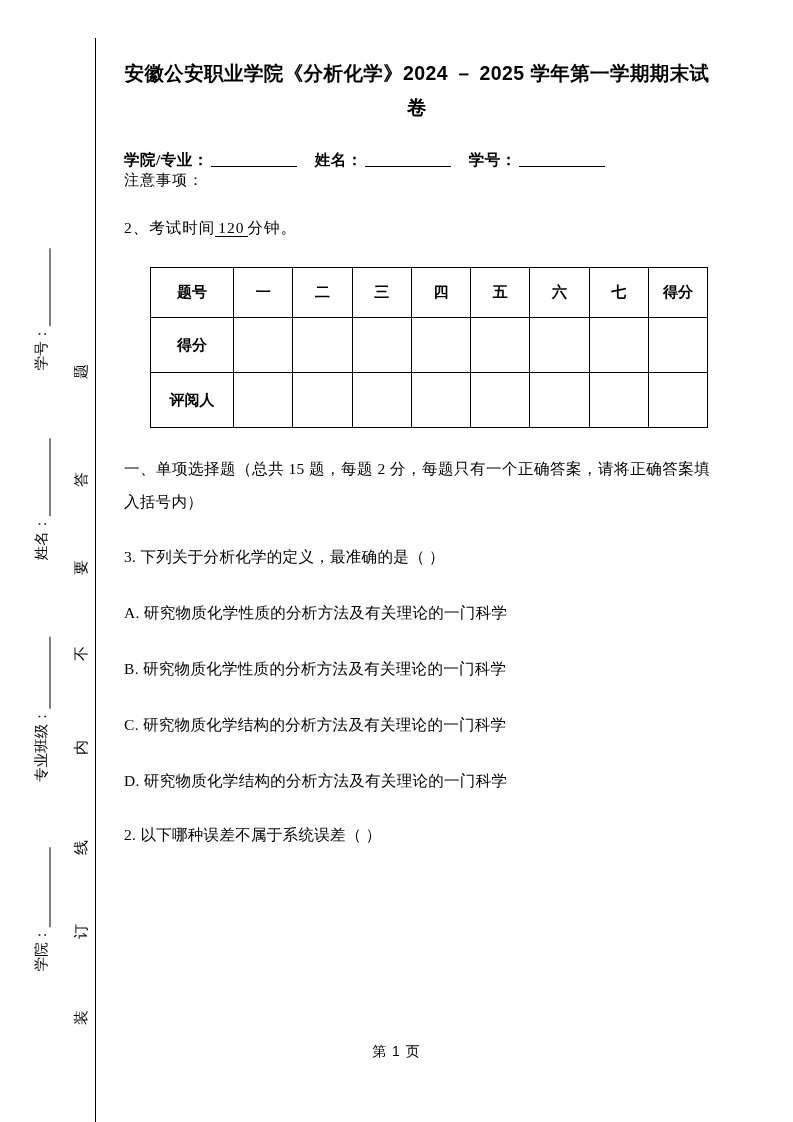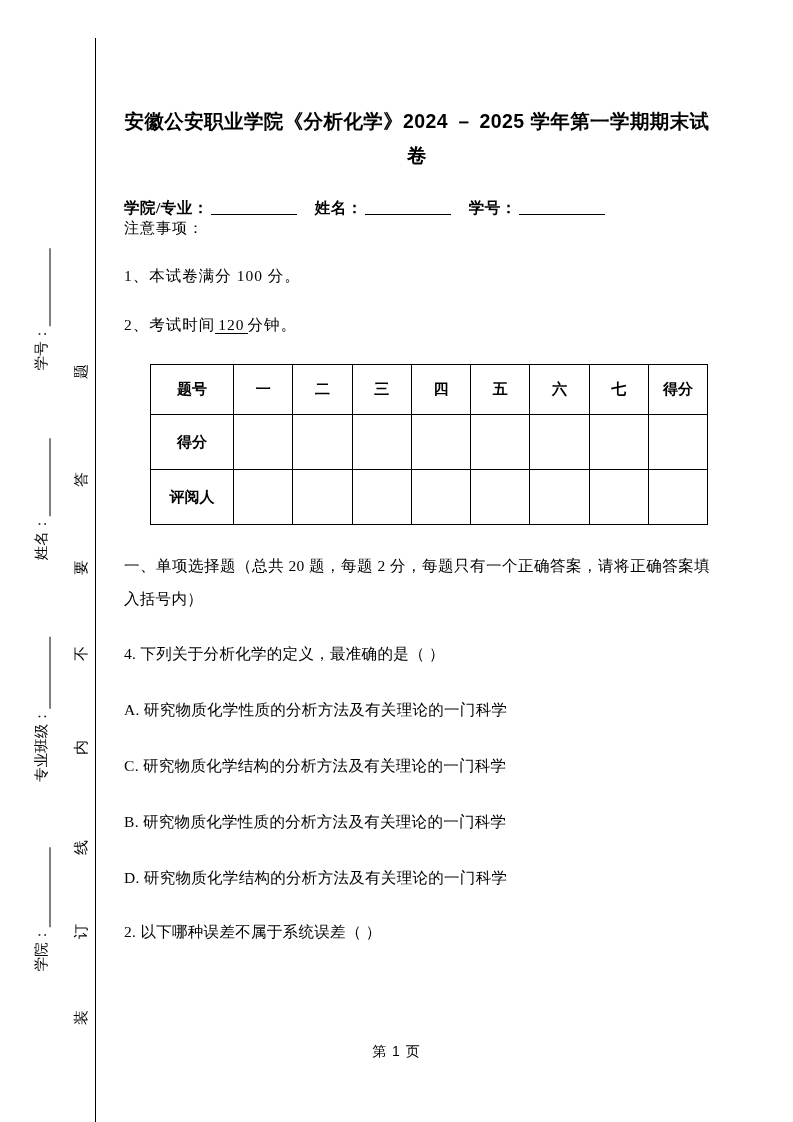--- a/index.html
+++ b/index.html
@@ -68,21 +68,21 @@
   
   .content {
     position: absolute;
     left: 124px;
     top: 0;
     width: 586px;
   }
 
   .doc-title {
     margin: 0;
-    padding-top: 104px;
+    padding-top: 56px;
     font-family: "Liberation Sans", "DejaVu Sans", sans-serif;
     font-weight: bold;
     font-size: 19.5px;
     line-height: 34px;
     text-align: center;
     letter-spacing: 0.4px;
   }
 
   .idline {
     margin-top: 26px;
@@ -208,21 +208,20 @@
   <div class="content">
 
     <h1 class="doc-title">安徽公安职业学院《分析化学》2024 － 2025 学年第一学期期末试卷</h1>
 
     <div class="idline">
       <span>学院/专业：</span><span class="blank"></span><span class="gap"></span><span>姓名：</span><span class="blank"></span><span class="gap"></span><span>学号：</span><span class="blank"></span>
     </div>
 
     <div class="note-head">注意事项：</div>
 
-    <div class="note-item">1、本试卷满分 100 分。</div>
 
     <div class="note-item">
       <span>2、考试时间</span><span class="ul">120</span><span>分钟。</span>
     </div>
 
     <div class="score-table-wrap">
       <table class="score-table">
         <tbody>
             <tr class="r-head">
           <td class="label-cell">题号</td>
@@ -254,26 +253,26 @@
           <td></td>
           <td></td>
           <td></td>
           <td></td>
           <td></td>
         </tr>
       </tbody>
         </table>
     </div>
 
-    <div class="sec-title">一、单项选择题（总共 20 题，每题 2 分，每题只有一个正确答案，请将正确答案填入括号内）</div>
-
-    <div class="q-stem">4. 下列关于分析化学的定义，最准确的是（  ）</div>
+    <div class="sec-title">一、单项选择题（总共 15 题，每题 2 分，每题只有一个正确答案，请将正确答案填入括号内）</div>
+
+    <div class="q-stem">3. 下列关于分析化学的定义，最准确的是（  ）</div>
     <div class="q-opt">A. 研究物质化学性质的分析方法及有关理论的一门科学</div>
+    <div class="q-opt">B. 研究物质化学性质的分析方法及有关理论的一门科学</div>
     <div class="q-opt">C. 研究物质化学结构的分析方法及有关理论的一门科学</div>
-    <div class="q-opt">B. 研究物质化学性质的分析方法及有关理论的一门科学</div>
     <div class="q-opt">D. 研究物质化学结构的分析方法及有关理论的一门科学</div>
 
     <div class="q-stem">2. 以下哪种误差不属于系统误差（  ）</div>
 
   </div>
 
   <div class="footer">第 1 页</div>
 
 </div>
 

